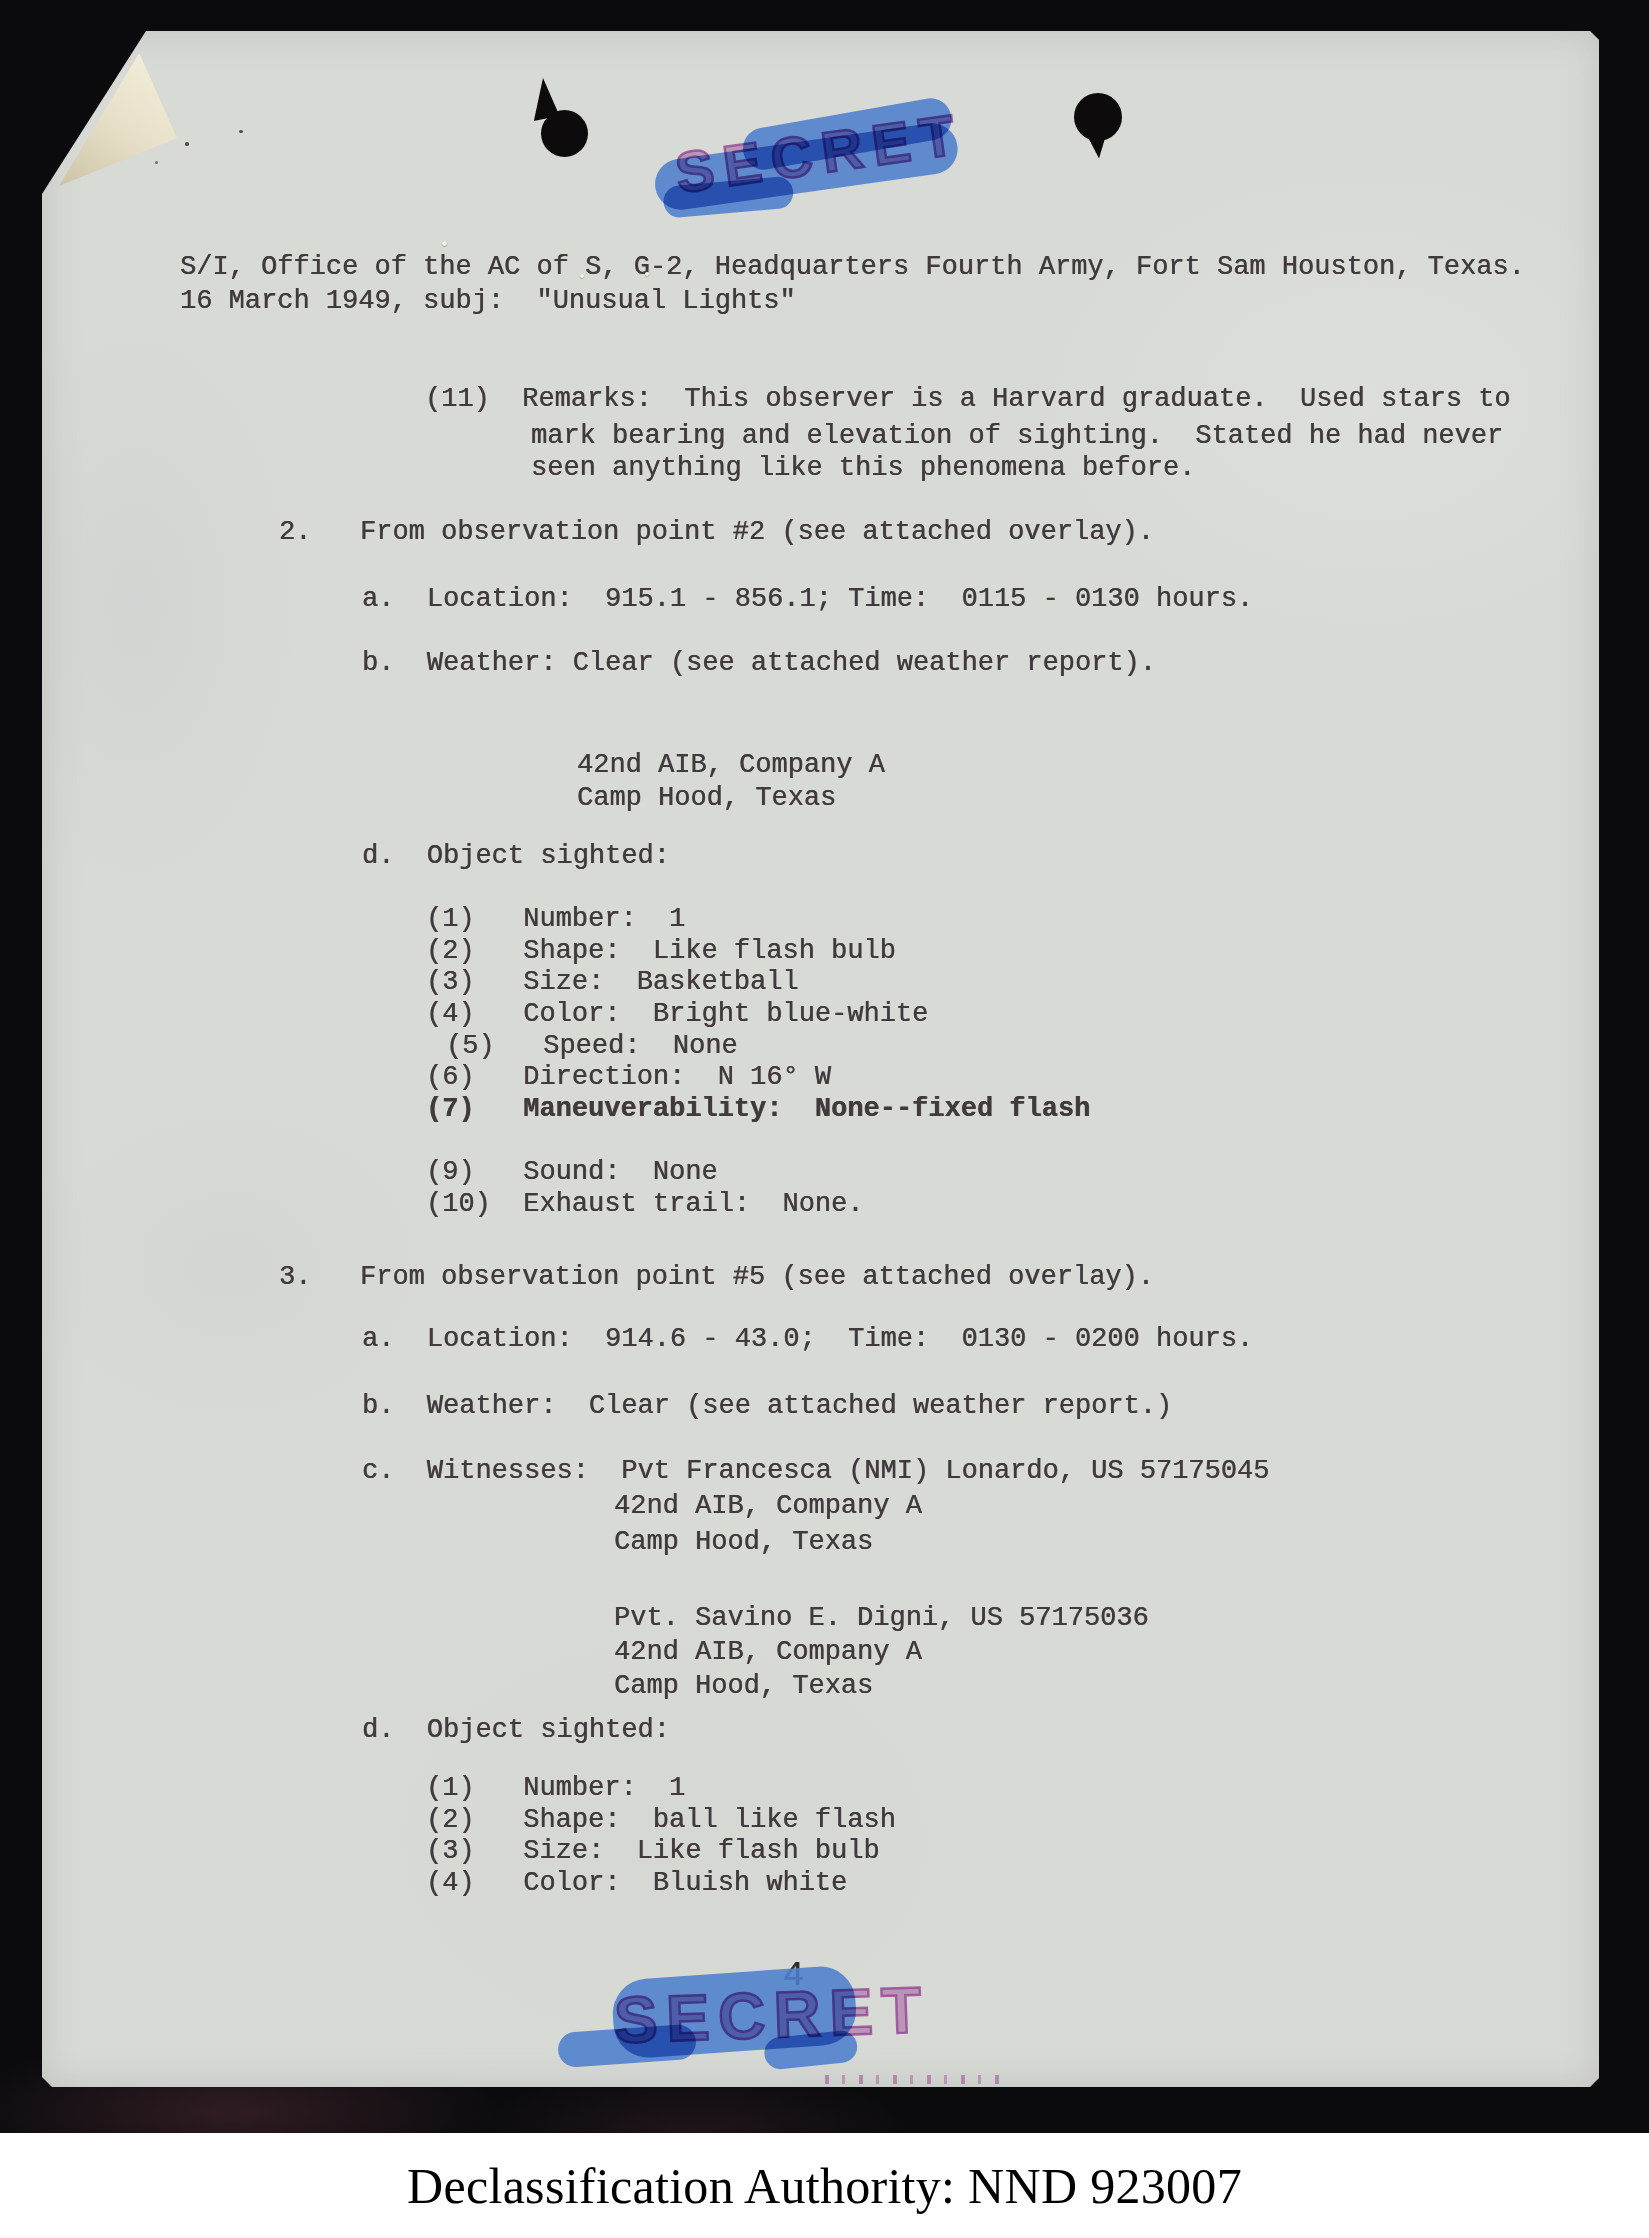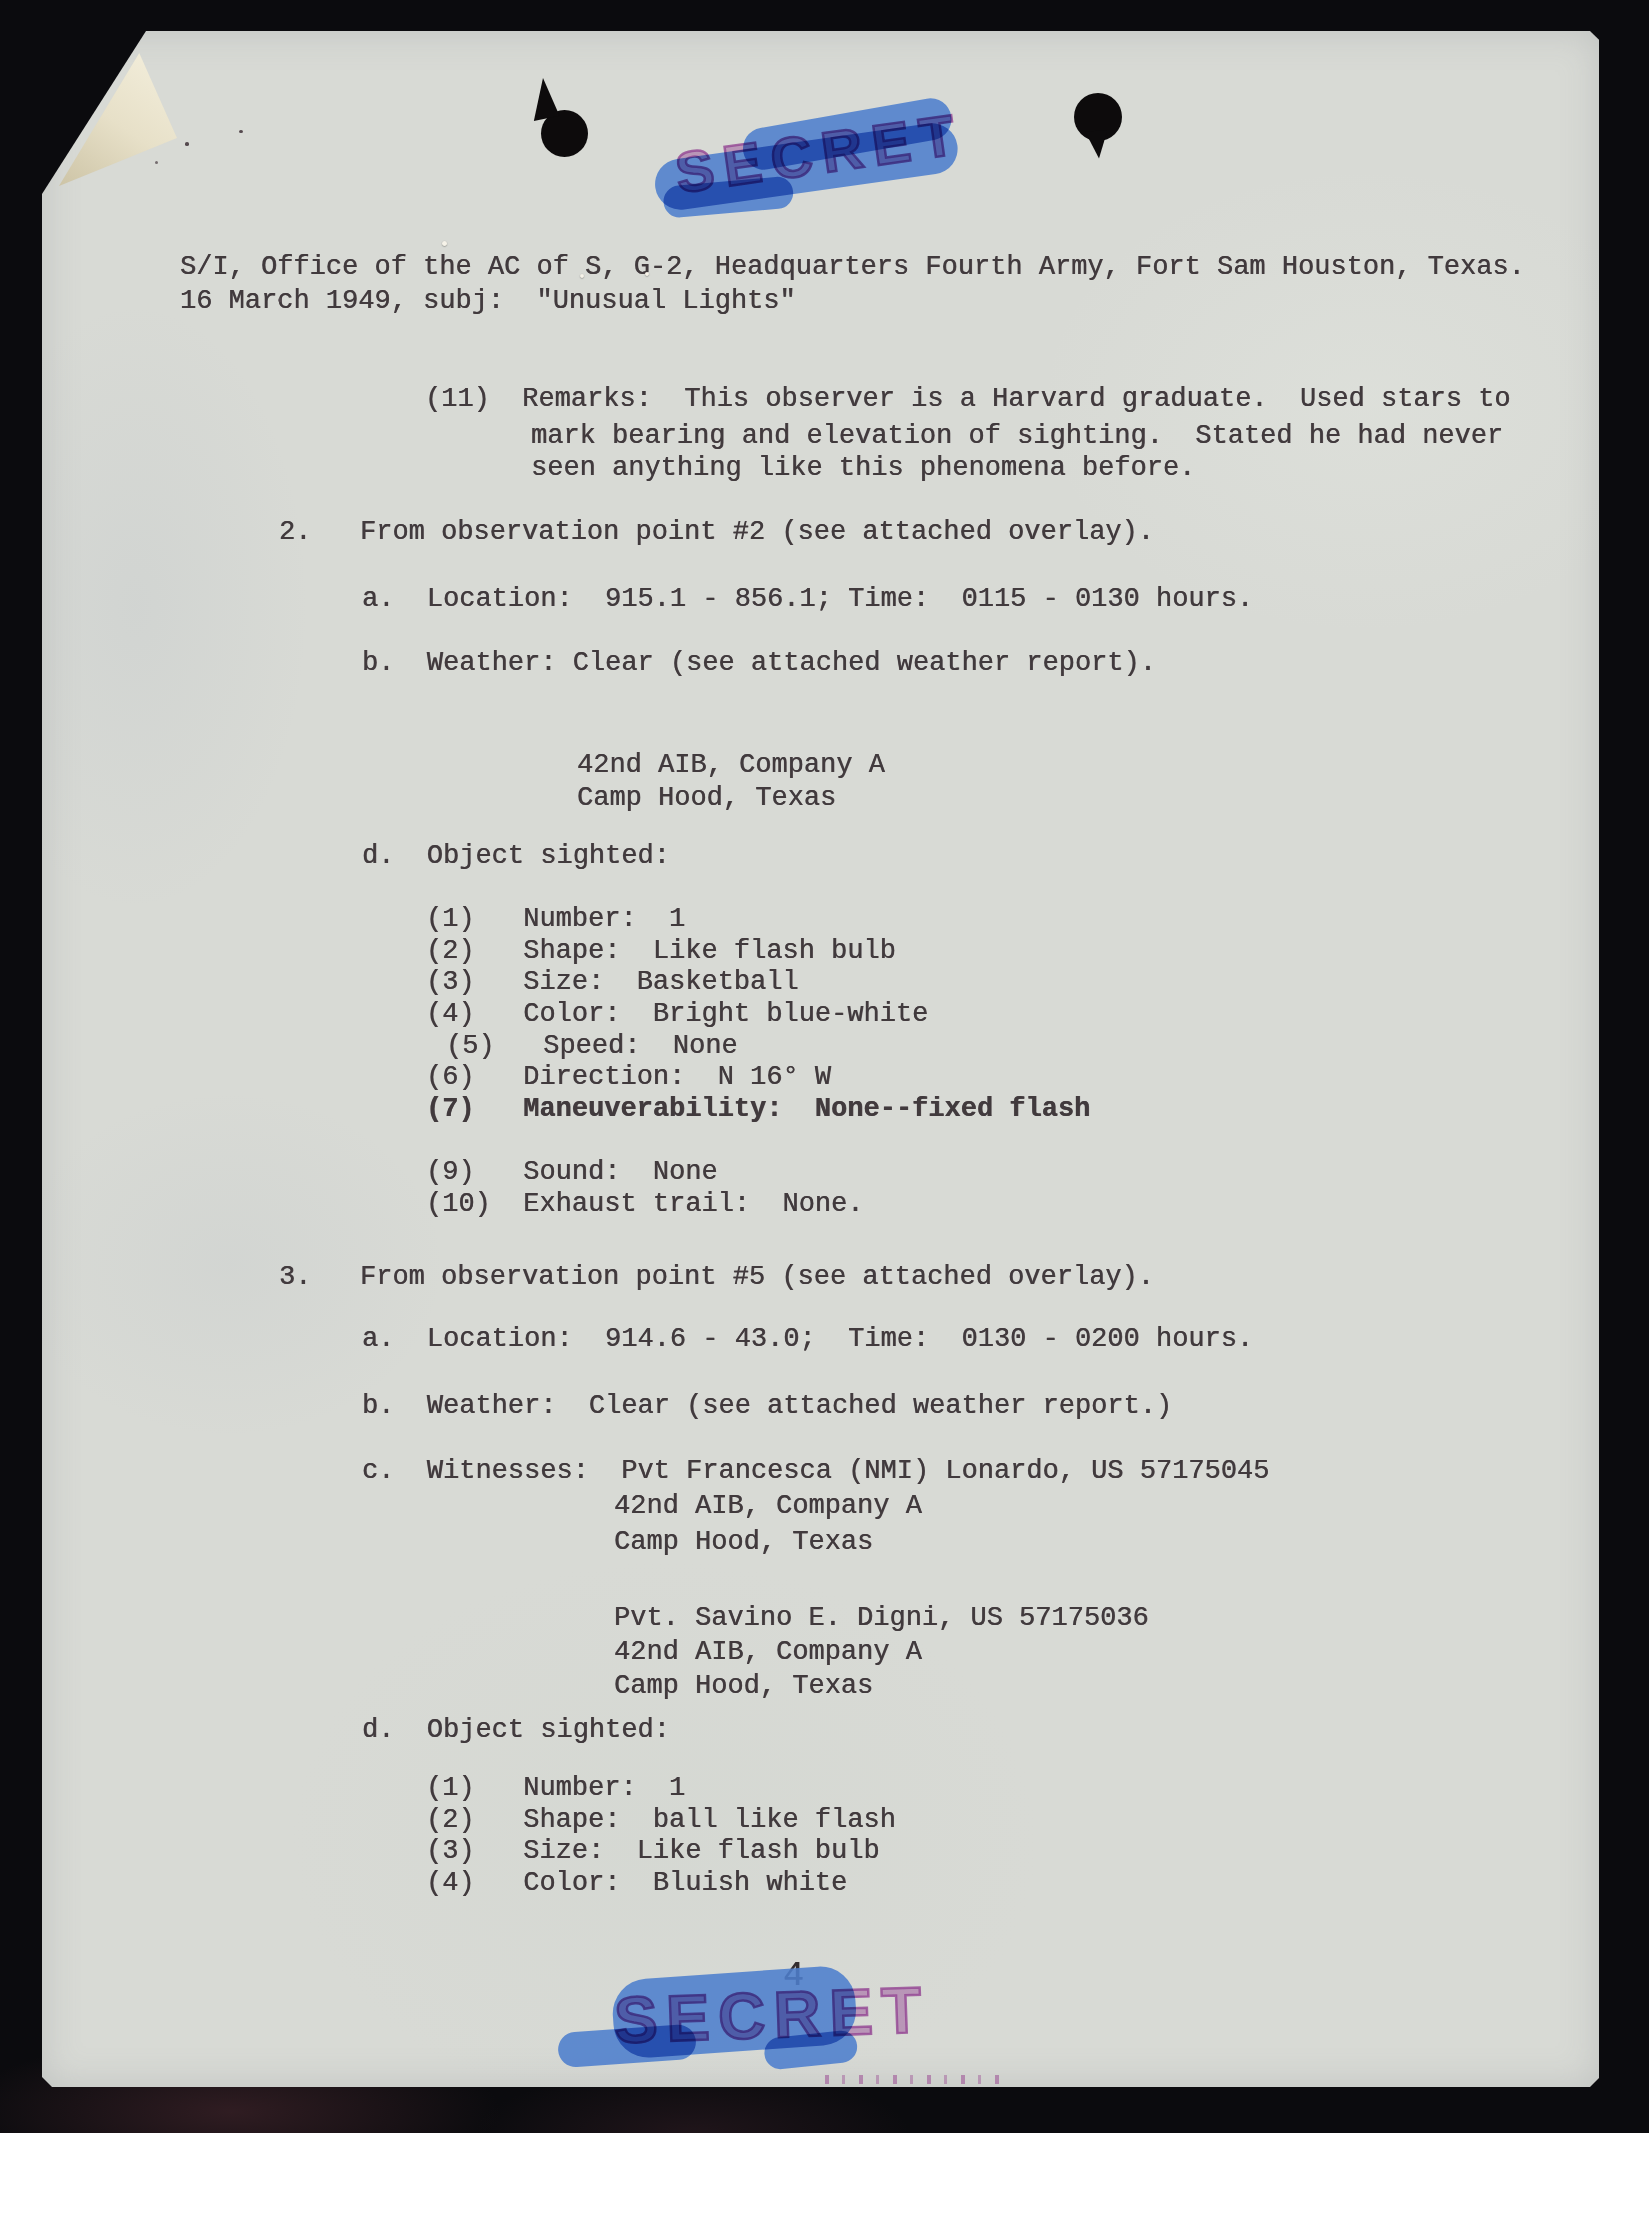--- a/index.html
+++ b/index.html
@@ -129,15 +129,18 @@
     <div class="speck" style="left:239px;top:130px;width:3.7px;height:3.1px;background:#55494e;"></div>
     <div class="speck" style="left:155px;top:161px;width:3.1px;height:3.1px;background:#5b5055;opacity:.8;"></div>
     <div class="speck" style="left:278px;top:298px;width:3.7px;height:3.7px;background:#5b5055;opacity:.7;"></div>
     <div class="pinhole" style="left:442px;top:241px;width:5px;height:5px;"></div>
     <div class="pinhole" style="left:580px;top:274px;width:4.3px;height:4.3px;"></div>
     <div class="pinhole" style="left:645px;top:272px;width:4.3px;height:4.3px;"></div>
     <div class="edgemarks"></div>
 
   </div>
 
+  <div class="footer">
+    <span class="footer-text">Declassification Authority: NND 923007</span>
+  </div>
 
 </div>
 
 
 </body></html>

